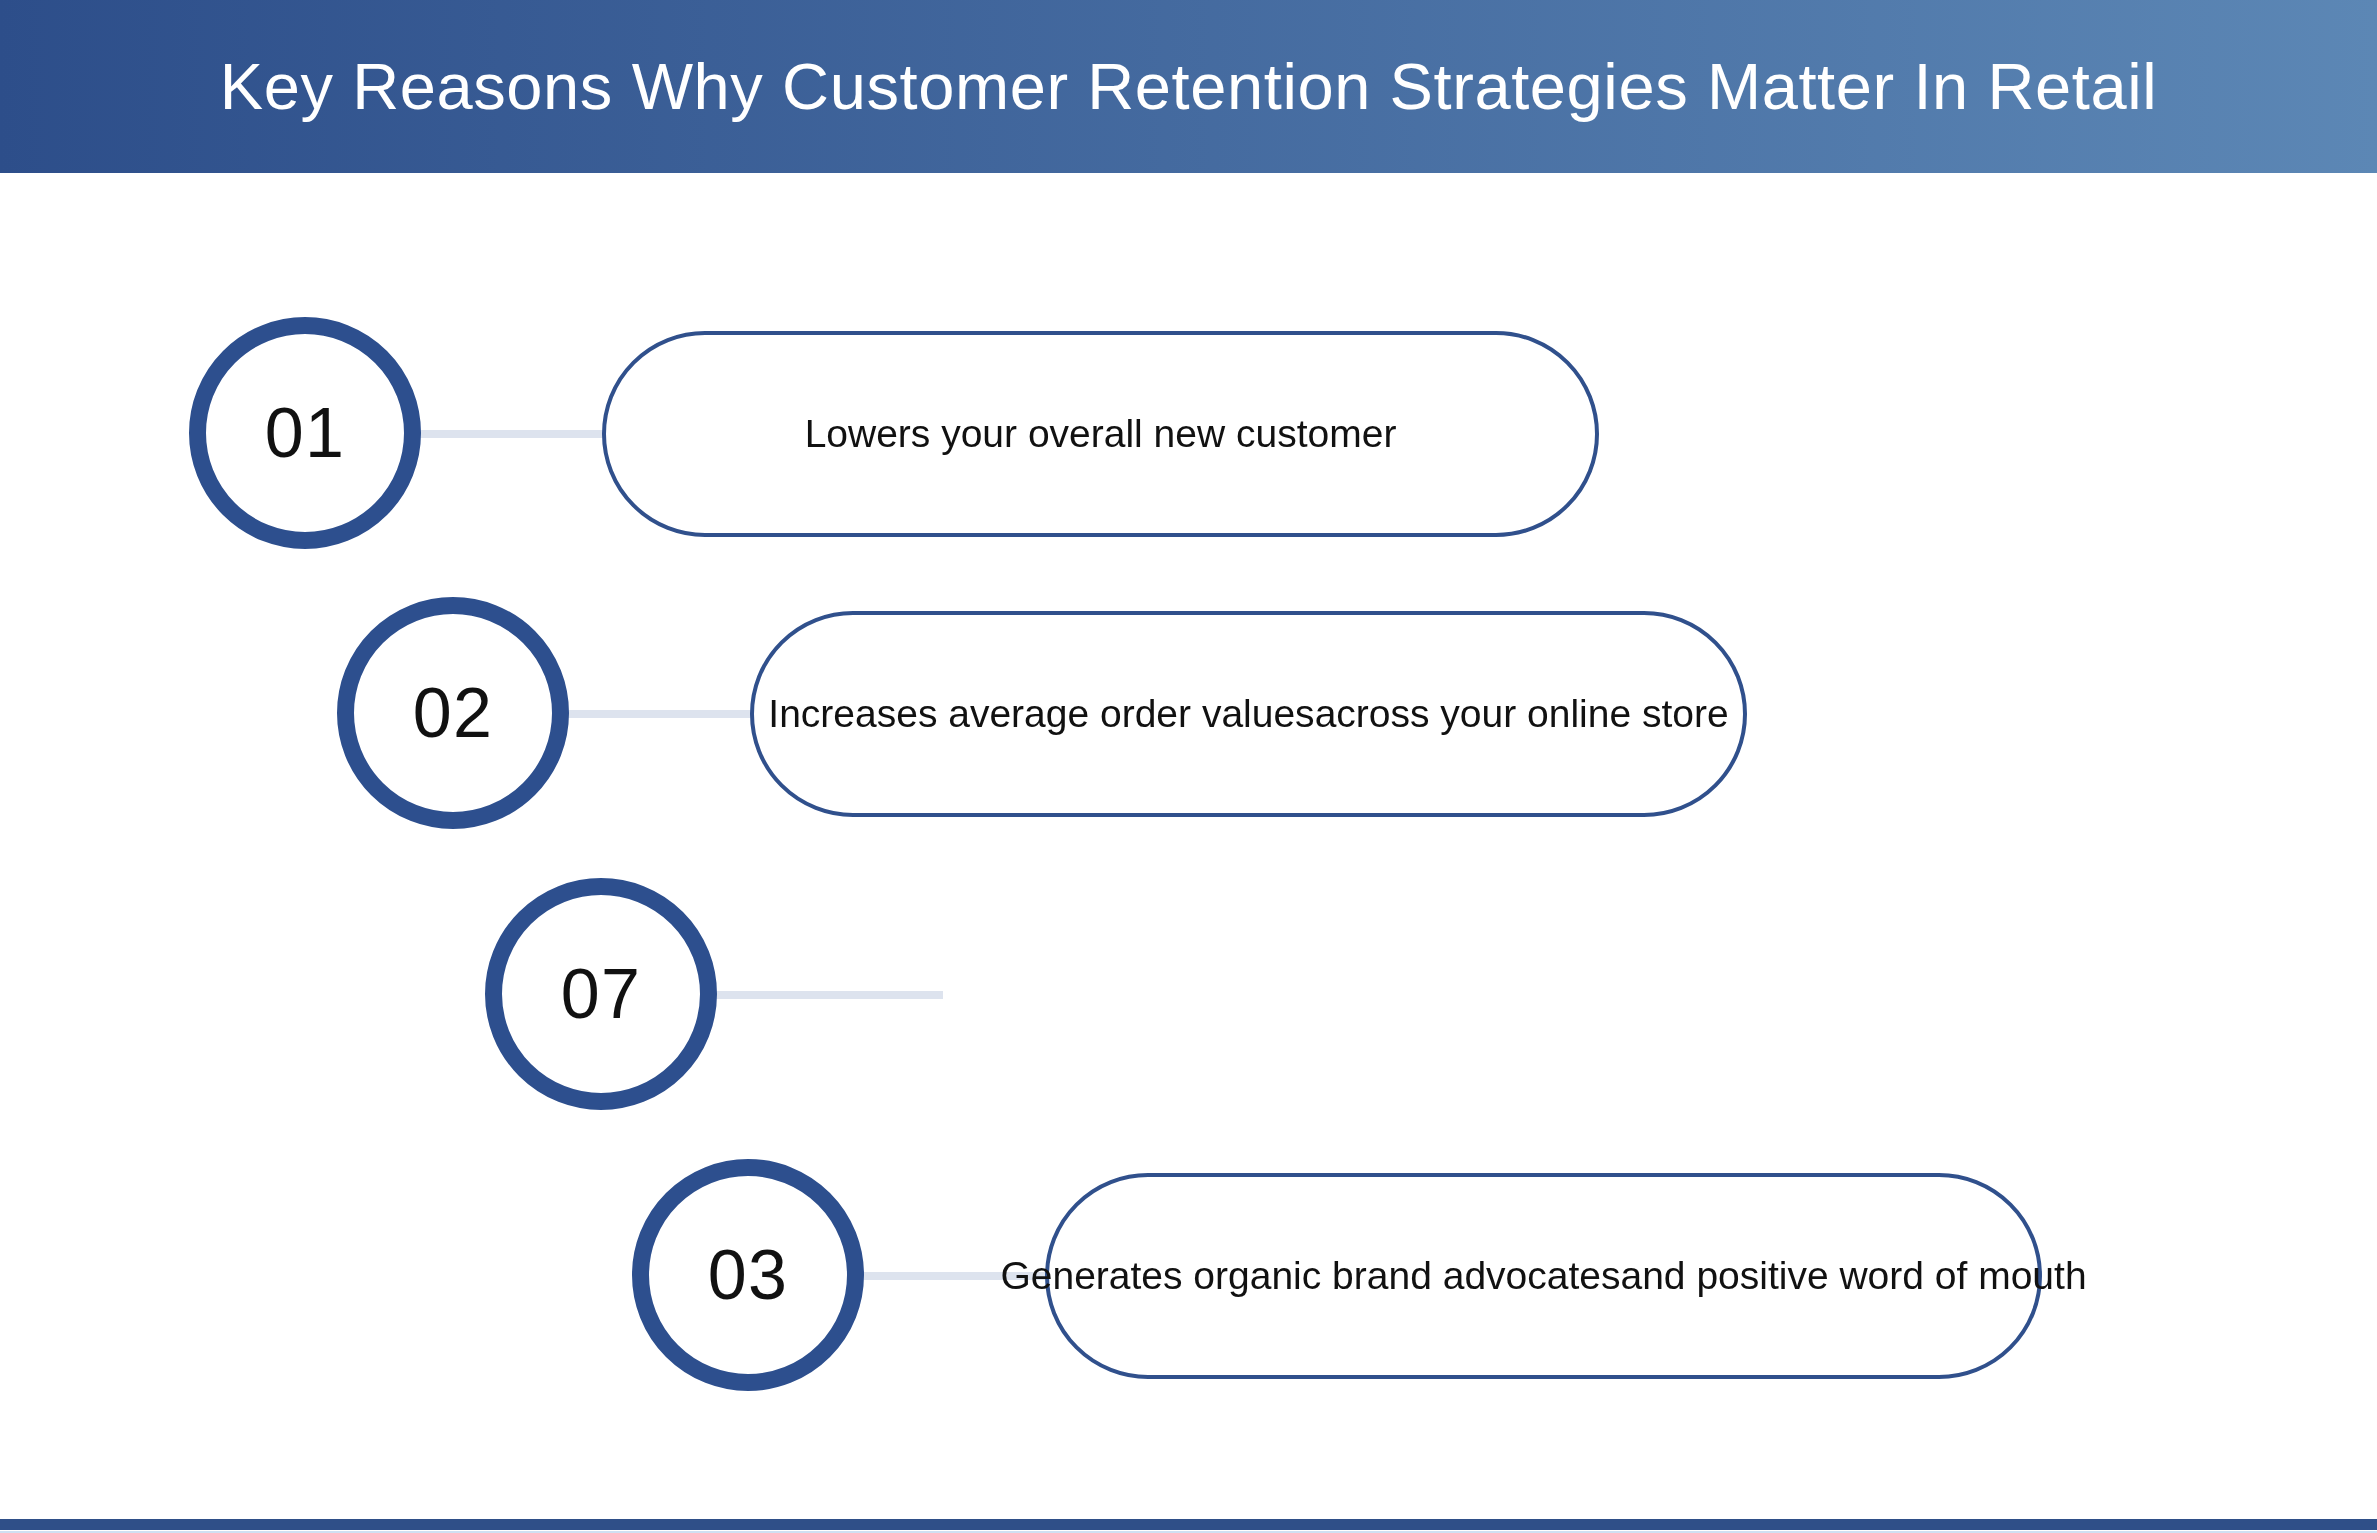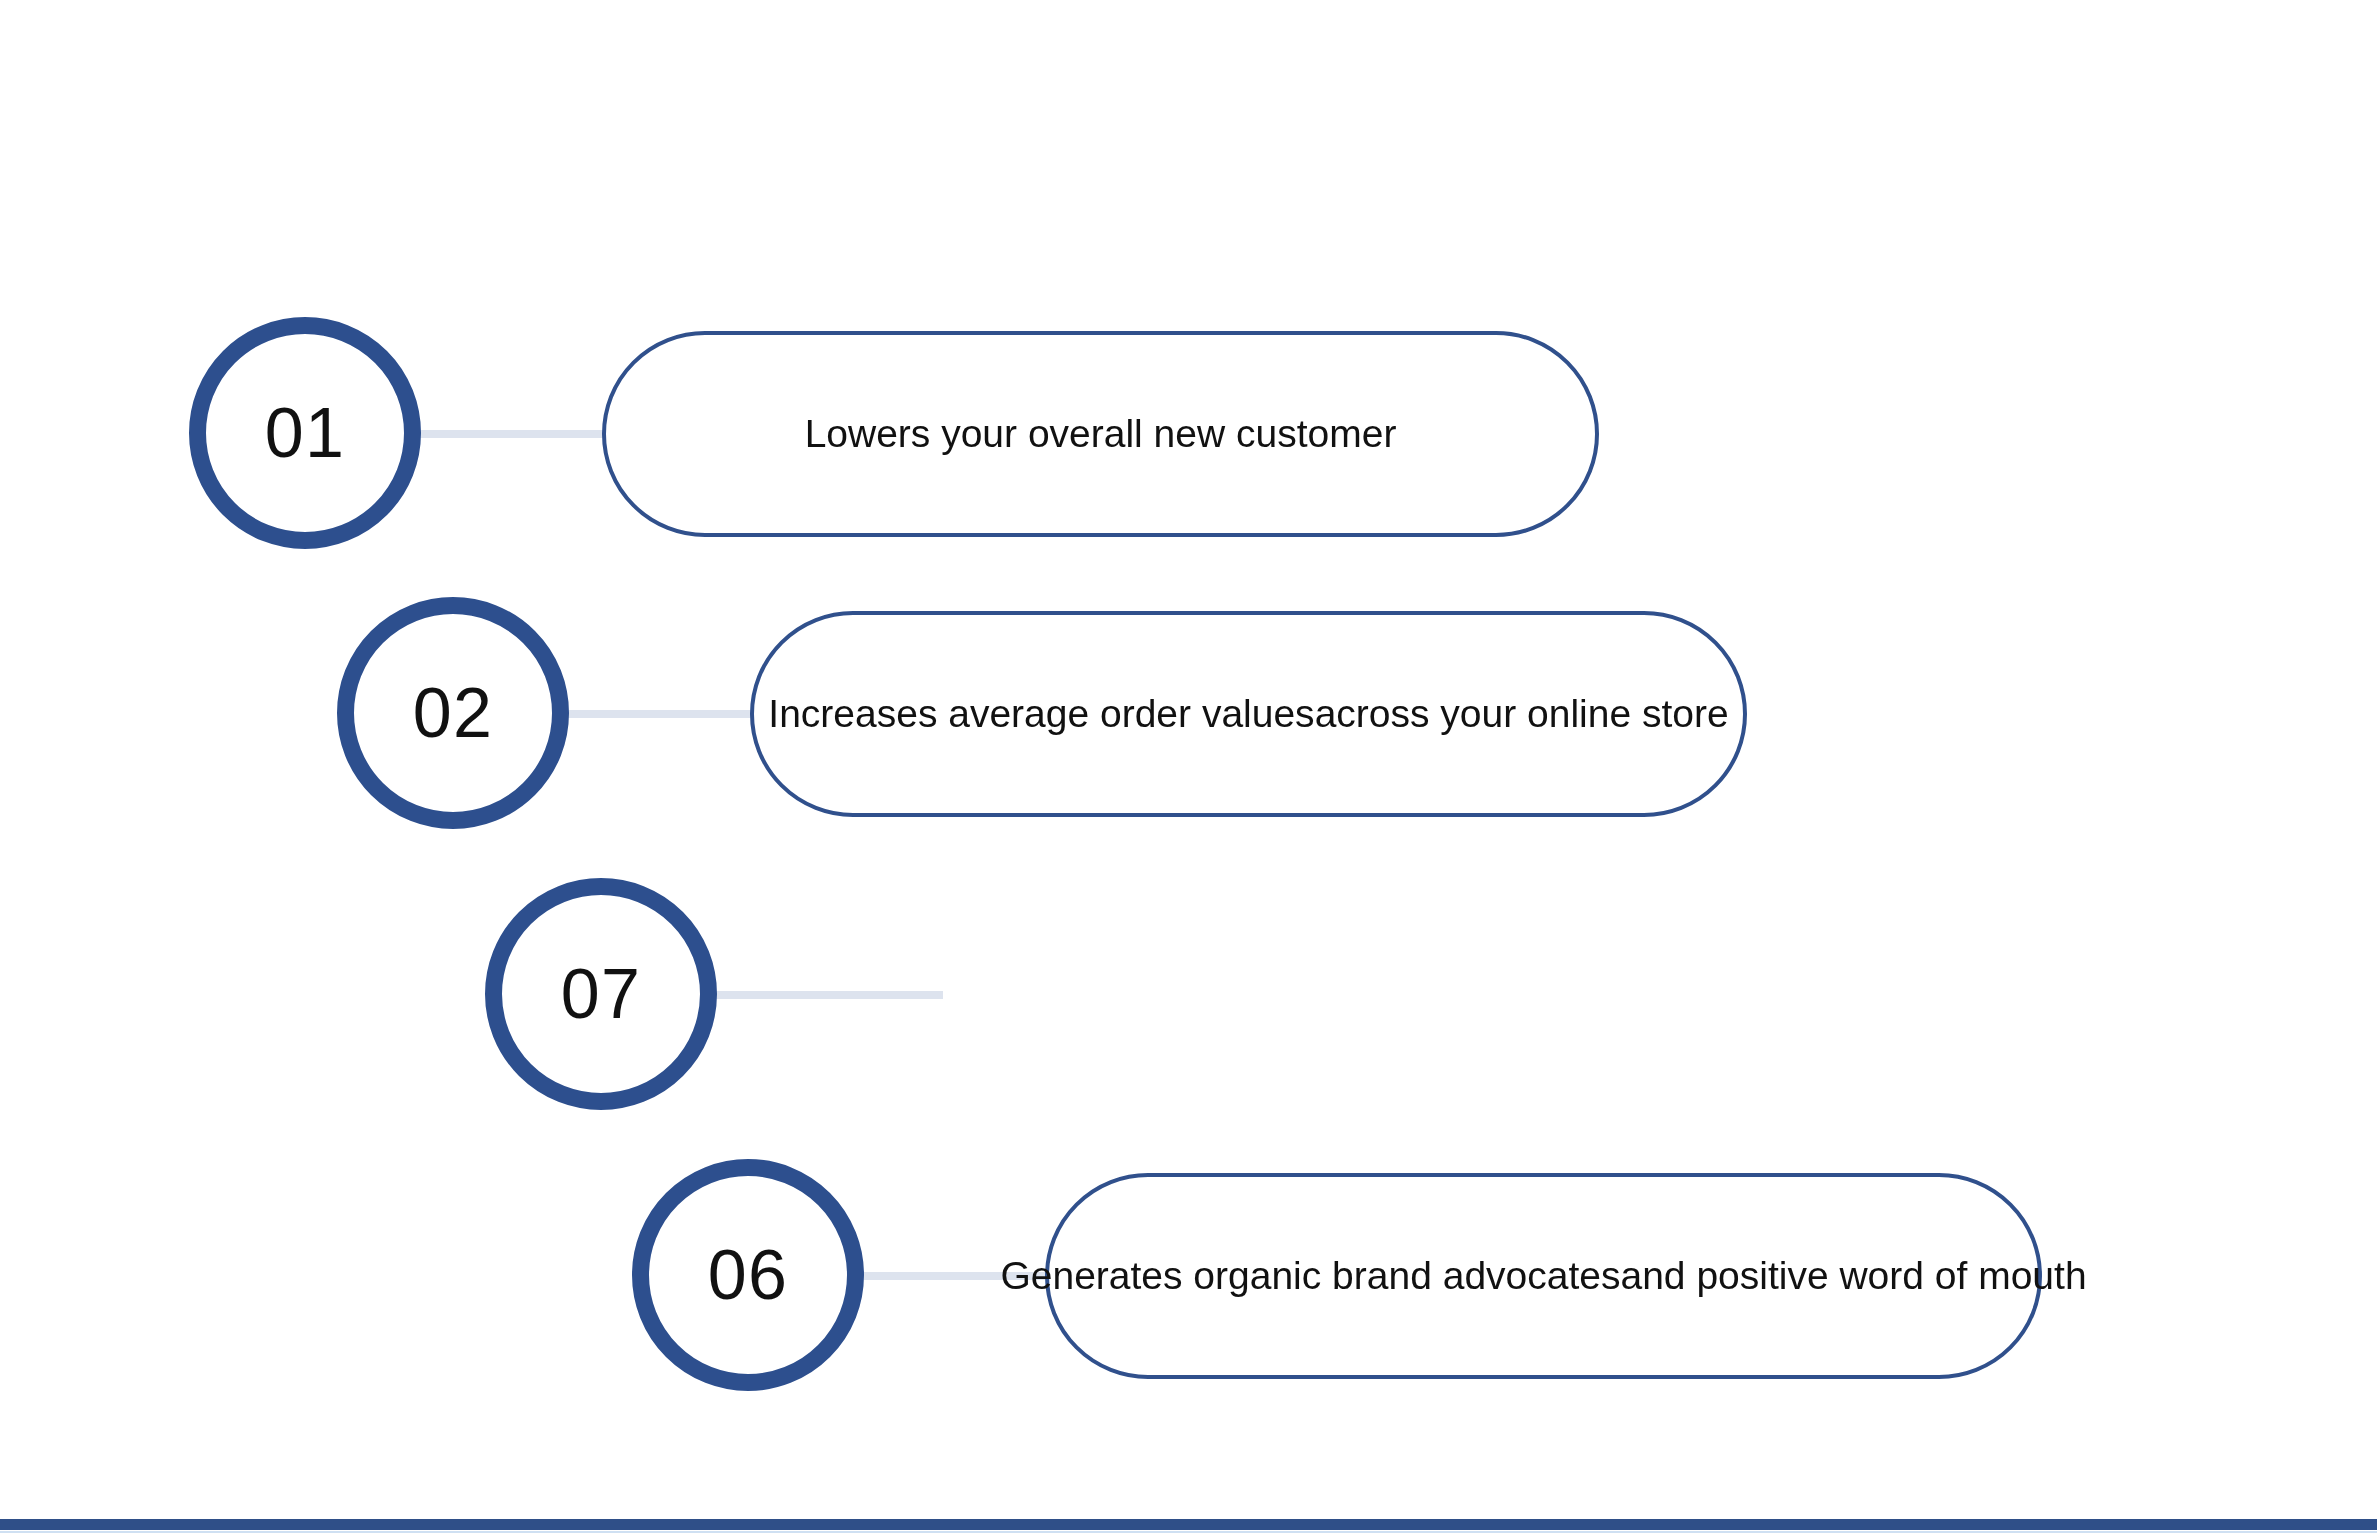--- a/index.html
+++ b/index.html
@@ -115,20 +115,23 @@
     width: 100%;
     height: 2.5px;
     background: var(--footer_strip, #cfe0f2);
   }
 </style>
 </head>
 <body>
 
 <div class="page">
 
+  <header class="header">
+    <h1>Key Reasons Why Customer Retention Strategies Matter In Retail</h1>
+  </header>
 
   <section class="row row-1">
     <div class="connector"></div>
     <div class="circle">
       <span class="num">01</span>
     </div>
     <div class="pill">
       <p class="line">Lowers your overall new customer</p>
     </div>
   </section>
@@ -147,21 +150,21 @@
   <section class="row row-3">
     <div class="connector"></div>
     <div class="circle">
       <span class="num">07</span>
     </div>
   </section>
 
   <section class="row row-4">
     <div class="connector"></div>
     <div class="circle">
-      <span class="num">06</span>
+      <span class="num">03</span>
     </div>
     <div class="pill">
       <p class="line">Generates organic brand advocates</p>
       <p class="line">and positive word of mouth</p>
     </div>
   </section>
 
   <div class="footer-dark"></div>
   <div class="footer-light"></div>
 

